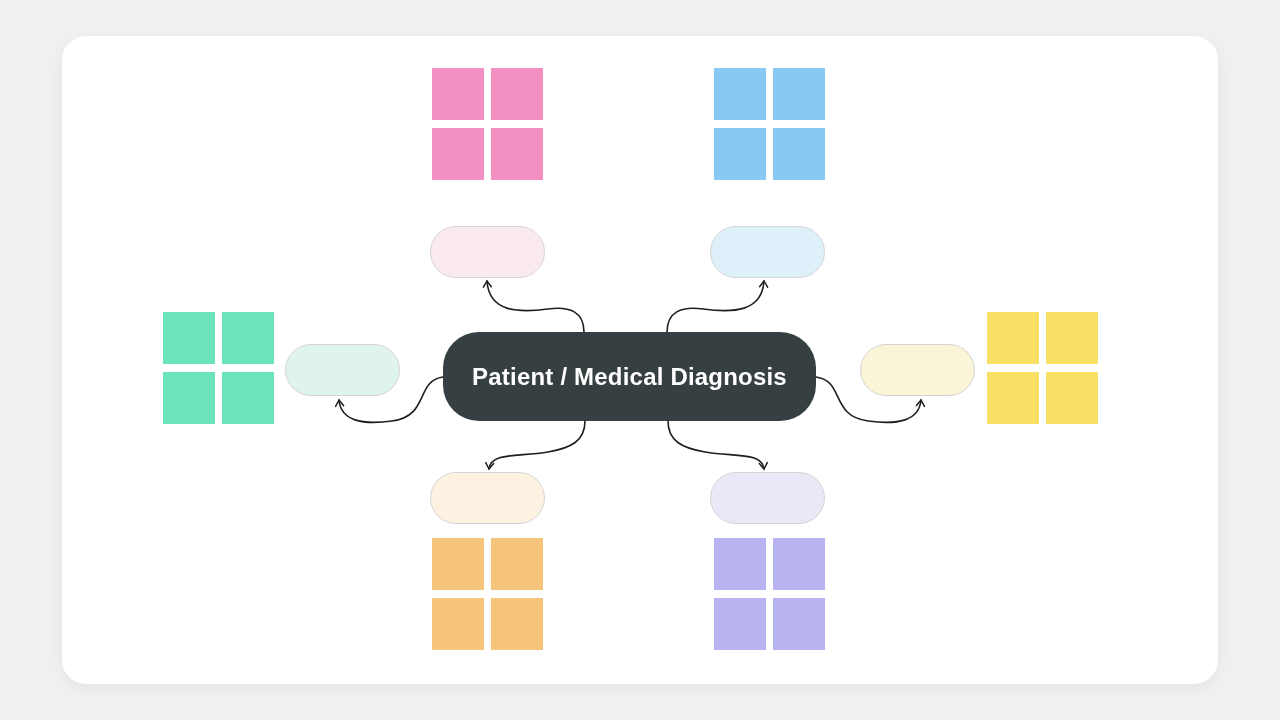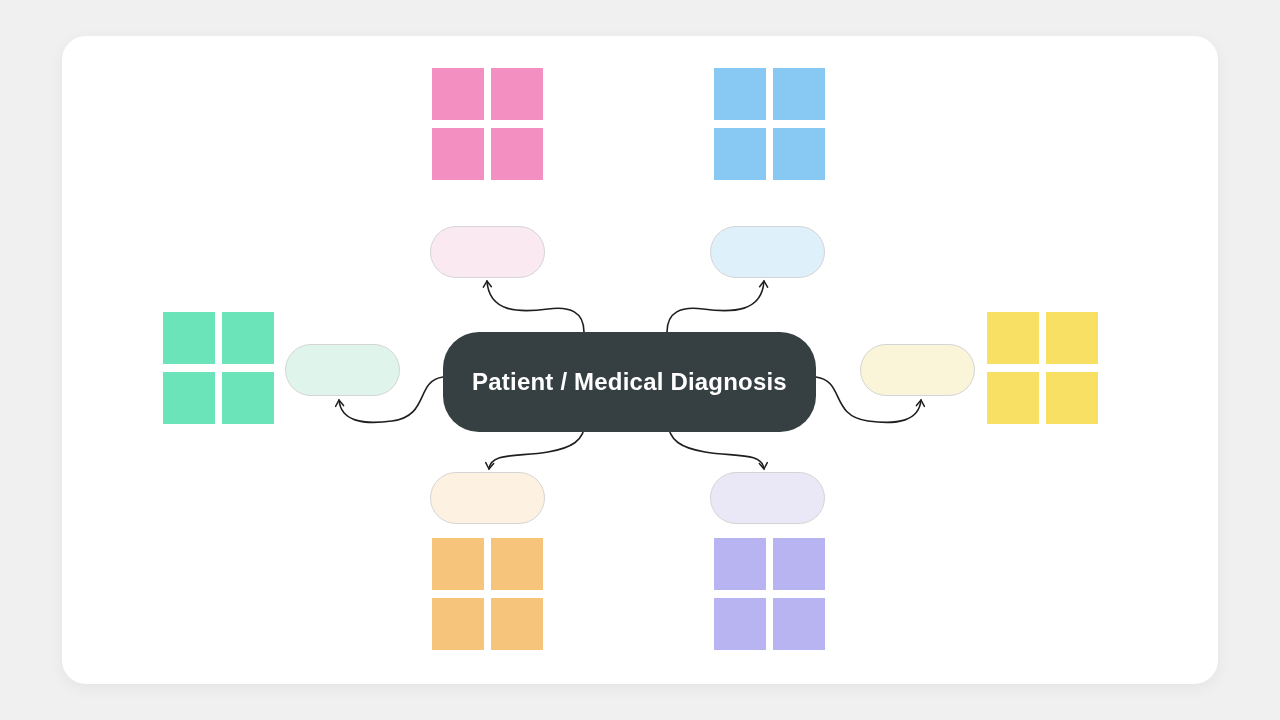--- a/index.html
+++ b/index.html
@@ -25,21 +25,21 @@
     pointer-events: none;
   }
   .connectors path.connector {
     fill: none;
     stroke-width: 1.6px;
     stroke-linecap: round;
   }
   .center-node {
     position: absolute;
     left: 443px; top: 332px;
-    width: 373px; height: 100px;
+    width: 373px; height: 89px;
     border-radius: 36px;
     display: flex;
     align-items: center;
     justify-content: center;
   }
   .center-node span {
     color: #ffffff;
     font-size: 24px;
     font-weight: 700;
     letter-spacing: 0.2px;

